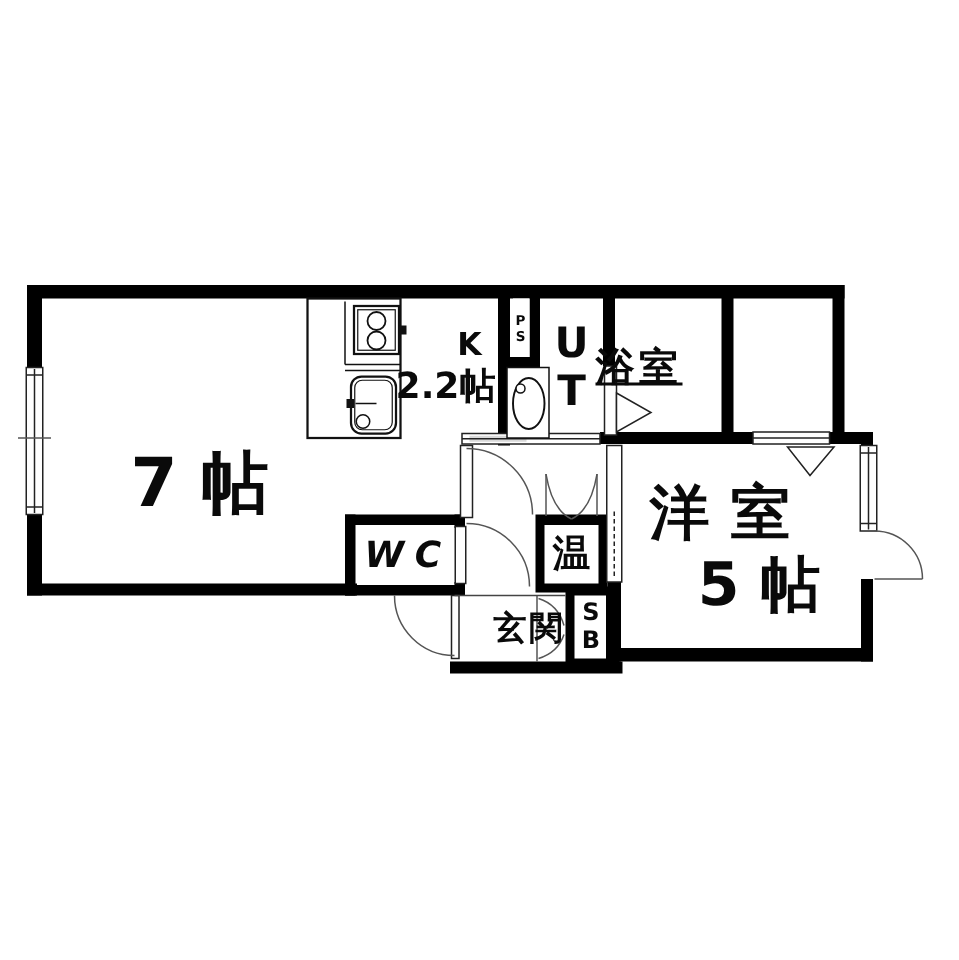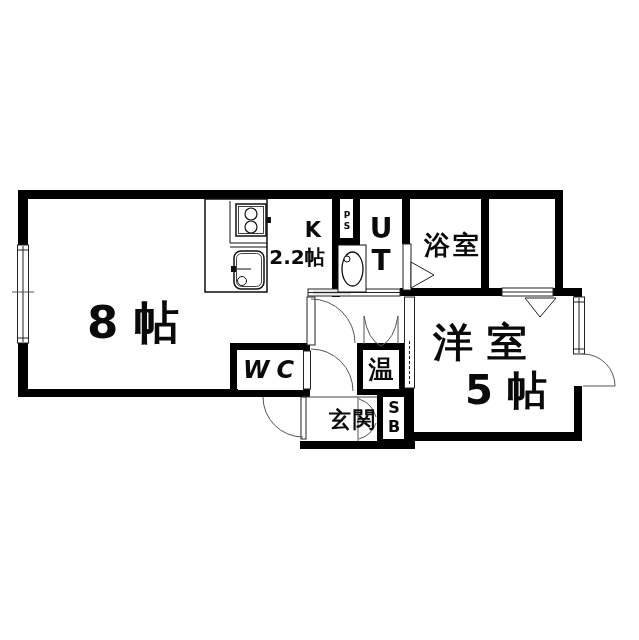--- a/index.html
+++ b/index.html
@@ -9,21 +9,21 @@
   }
   #plan-svg{position:absolute;left:0;top:0;}
   .lbl{
     position:absolute;transform:translate(-50%,-50%);
     color:#0a0a0a;font-weight:bold;white-space:nowrap;line-height:1;
     text-align:center;
   }
   .lbl-ld{font-size:45px;}
   .lbl-yo{font-size:40px;}
   .lbl-k1{font-size:21px;}
-  .lbl-k2{font-size:20px;}
+  .lbl-k2{font-size:24px;}
   .lbl-ut{font-size:28px;}
   .lbl-ps{font-size:9px;}
   .lbl-bath{font-size:26px;letter-spacing:3px;}
   .lbl-wicl{font-size:24px;}
   .lbl-wc{font-size:24px;letter-spacing:7px;}
   .lbl-on{font-size:25px;}
   .lbl-gen{font-size:22px;letter-spacing:2px;}
   .lbl-sb{font-size:16px;}
 </style>
 </head>
@@ -149,32 +149,32 @@
     <circle cx="242" cy="281" r="4.5" stroke-width="1"></circle>
   </g>
 
   <g stroke="#111" fill="#ffffff">
     <rect x="338" y="245" width="28" height="47" stroke-width="1"></rect>
     <ellipse cx="352.5" cy="269" rx="10.5" ry="17" stroke-width="1.3"></ellipse>
     <circle cx="347" cy="259" r="3" stroke-width="1"></circle>
   </g>
 </svg>
 
-  <div class="lbl lbl-ld" style="left:133px;top:322px;">8 帖</div>
+  <div class="lbl lbl-ld" style="left:133px;top:322px;">7 帖</div>
 
   <div class="lbl lbl-k1" style="left:313px;top:230px;">K</div>
   <div class="lbl lbl-k2" style="left:297px;top:257px;">2.2帖</div>
 
   <div class="lbl lbl-ps" style="left:347px;top:215px;">P</div>
   <div class="lbl lbl-ps" style="left:347px;top:226px;">S</div>
 
   <div class="lbl lbl-ut" style="left:381px;top:229px;">U</div>
   <div class="lbl lbl-ut" style="left:381px;top:261px;">T</div>
 
-  <div class="lbl lbl-bath" style="left:453px;top:245px;">浴室</div>
+  <div class="lbl lbl-bath" style="left:426px;top:245px;text-decoration:underline;">浴室</div>
 
 
   <div class="lbl lbl-wc" style="left:272px;top:370px;font-style:italic;">WC</div>
 
   <div class="lbl lbl-on" style="left:381px;top:369px;">温</div>
 
   <div class="lbl lbl-gen" style="left:338px;top:420px;margin-left:15px;">玄関</div>
 
   <div class="lbl lbl-sb" style="left:394px;top:408px;">S</div>
   <div class="lbl lbl-sb" style="left:394px;top:427px;">B</div>

